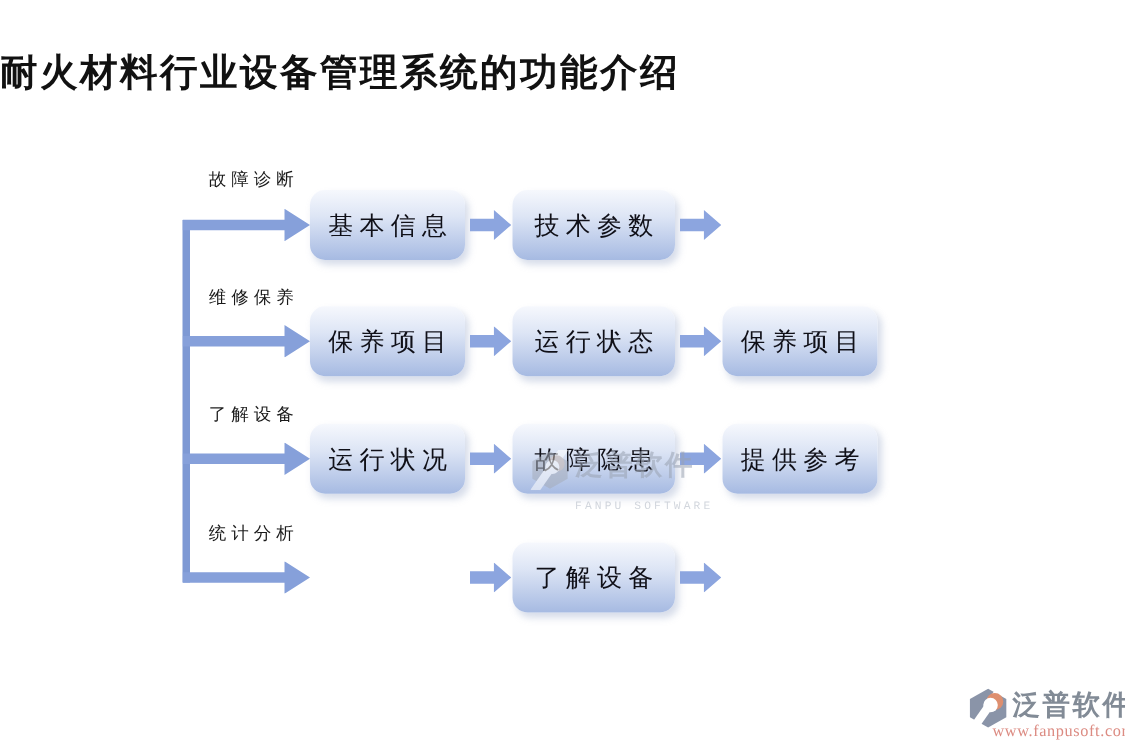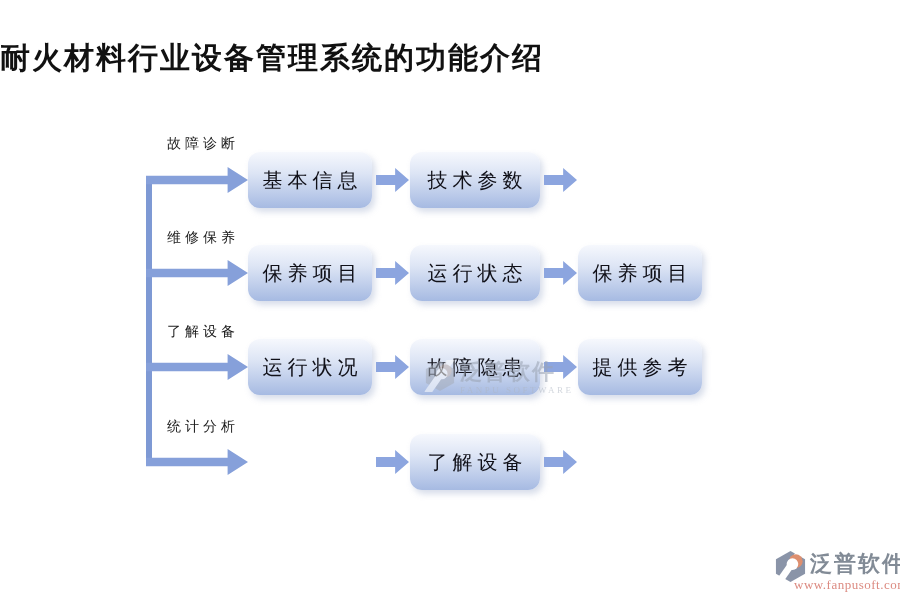--- a/index.html
+++ b/index.html
@@ -39,21 +39,21 @@
   }
   .r1{top:152px}.r2{top:245px}.r3{top:339px}.r4{top:434px}
   .c1{left:248px;width:124px}.c2{left:410px;width:130px}.c3{left:578px;width:124px}
   .watermark{
     position:absolute;left:424px;top:360px;display:flex;align-items:flex-start;
     opacity:0.55;z-index:5;pointer-events:none;
   }
   .watermark .wm-glyph{width:32px;height:32px;margin-right:4px;}
   .wm-text{font-size:22px;color:#9AA3B2;letter-spacing:2px;line-height:24px;font-weight:bold;}
   .wm-caption{font-size:9px;color:#AEB6C2;letter-spacing:2.5px;
-    font-family:Liberation Serif, serif;margin-top:1px;}
+    font-family:Liberation Mono, monospace;margin-top:16px;}
   .footer-logo{position:absolute;left:774px;top:549px;width:126px;height:44px;}
   .footer-glyph{position:absolute;left:0;top:1px;width:33px;height:33px;}
   .footer-brand{
     position:absolute;left:36px;top:0;font-size:22px;font-weight:bold;
     color:#828B96;letter-spacing:2px;white-space:nowrap;
   }
   .footer-url{
     position:absolute;left:20px;top:28px;font-size:13px;color:#DC8B82;
     letter-spacing:0.5px;white-space:nowrap;
     font-family:"Liberation Serif","DejaVu Serif",serif;

